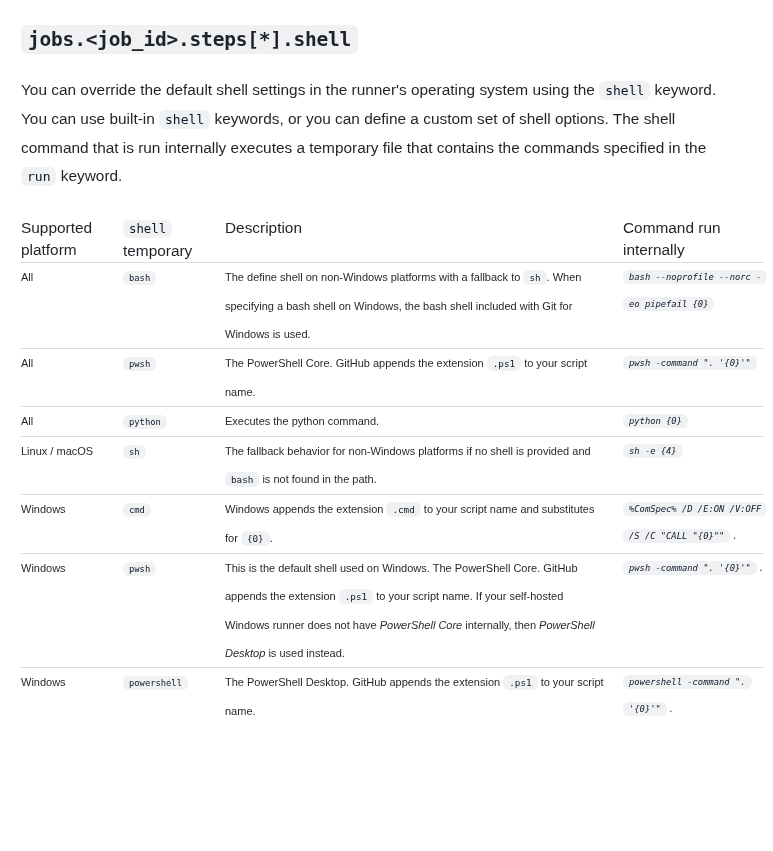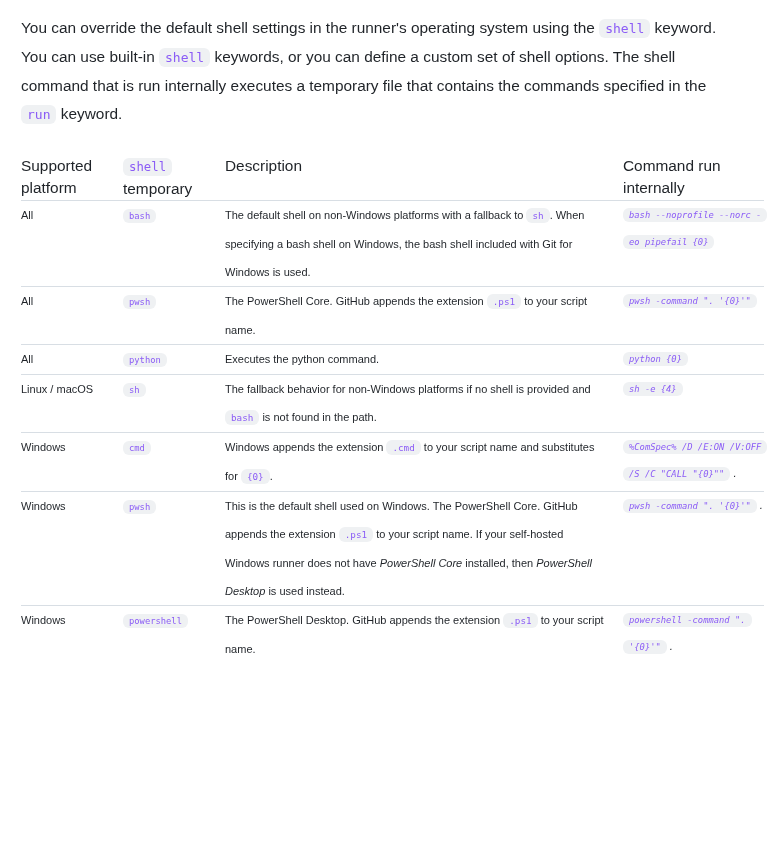--- a/index.html
+++ b/index.html
@@ -44,21 +44,21 @@
     max-width: 715px;
   }
 
   code.ic {
     font-family: "DejaVu Sans Mono", monospace;
     font-size: 0.845em;
     background: #eff1f3;
     border-radius: 6px;
     padding: 2px 6px;
     white-space: nowrap;
-    color: #8b5cf6;
+    color: #0f172a;
   }
 
   
   table.shell-table {
     border-collapse: collapse;
     width: 725px;
     table-layout: fixed;
   }
   table.shell-table th,
   table.shell-table td {
@@ -109,39 +109,42 @@
     box-decoration-break: clone;
     -webkit-box-decoration-break: clone;
   }
   em { font-style: italic; }
 </style>
 </head>
 <body>
 
 <div class="page">
 
+  <h1 class="heading">
+    <code class="heading-code">jobs.&lt;job_id&gt;.steps[*].shell</code>
+  </h1>
 
   <p class="intro">
     <span>You can override the default shell settings in the runner's operating system using the </span><code class="ic">shell</code><span> keyword. You can use built-in </span><code class="ic">shell</code><span> keywords, or you can define a custom set of shell options. The shell command that is run internally executes a temporary file that contains the commands specified in the </span><code class="ic">run</code><span> keyword.</span>
   </p>
 
   <table class="shell-table">
     <thead>
       <tr>
         <th class="col-platform">Supported platform</th>
         <th class="col-param"><code class="ic">shell</code><span> temporary</span></th>
         <th class="col-desc">Description</th>
         <th class="col-cmd">Command run internally</th>
       </tr>
     </thead>
     <tbody id="table-body">
         <tr>
           <td class="col-platform">All</td>
           <td class="col-param"><code class="ic">bash</code></td>
-          <td class="col-desc"><span>The default shell on non-Windows platforms with a fallback to </span><code class="ic">sh</code><span>. When specifying a bash shell on Windows, the bash shell included with Git for Windows is used.</span></td>
+          <td class="col-desc"><span>The define shell on non-Windows platforms with a fallback to </span><code class="ic">sh</code><span>. When specifying a bash shell on Windows, the bash shell included with Git for Windows is used.</span></td>
           <td class="col-cmd"><code class="ic">bash --noprofile --norc -eo pipefail {0}</code></td>
         </tr>
         <tr>
           <td class="col-platform">All</td>
           <td class="col-param"><code class="ic">pwsh</code></td>
           <td class="col-desc"><span>The PowerShell Core. GitHub appends the extension </span><code class="ic">.ps1</code><span> to your script name.</span></td>
           <td class="col-cmd"><code class="ic">pwsh -command ". '{0}'"</code></td>
         </tr>
         <tr>
           <td class="col-platform">All</td>
@@ -157,21 +160,21 @@
         </tr>
         <tr>
           <td class="col-platform">Windows</td>
           <td class="col-param"><code class="ic">cmd</code></td>
           <td class="col-desc"><span>Windows appends the extension </span><code class="ic">.cmd</code><span> to your script name and substitutes for </span><code class="ic">{0}</code><span>.</span></td>
           <td class="col-cmd"><code class="ic">%ComSpec% /D /E:ON /V:OFF /S /C "CALL "{0}""</code><span> .</span></td>
         </tr>
         <tr>
           <td class="col-platform">Windows</td>
           <td class="col-param"><code class="ic">pwsh</code></td>
-          <td class="col-desc"><span>This is the default shell used on Windows. The PowerShell Core. GitHub appends the extension </span><code class="ic">.ps1</code><span> to your script name. If your self-hosted Windows runner does not have </span><em>PowerShell Core</em><span> installed, then </span><em>PowerShell Desktop</em><span> is used instead.</span></td>
+          <td class="col-desc"><span>This is the default shell used on Windows. The PowerShell Core. GitHub appends the extension </span><code class="ic">.ps1</code><span> to your script name. If your self-hosted Windows runner does not have </span><em>PowerShell Core</em><span> internally, then </span><em>PowerShell Desktop</em><span> is used instead.</span></td>
           <td class="col-cmd"><code class="ic">pwsh -command ". '{0}'"</code><span> .</span></td>
         </tr>
         <tr>
           <td class="col-platform">Windows</td>
           <td class="col-param"><code class="ic">powershell</code></td>
           <td class="col-desc"><span>The PowerShell Desktop. GitHub appends the extension </span><code class="ic">.ps1</code><span> to your script name.</span></td>
           <td class="col-cmd"><code class="ic">powershell -command ". '{0}'"</code><span> .</span></td>
         </tr>
       </tbody>
   </table>

